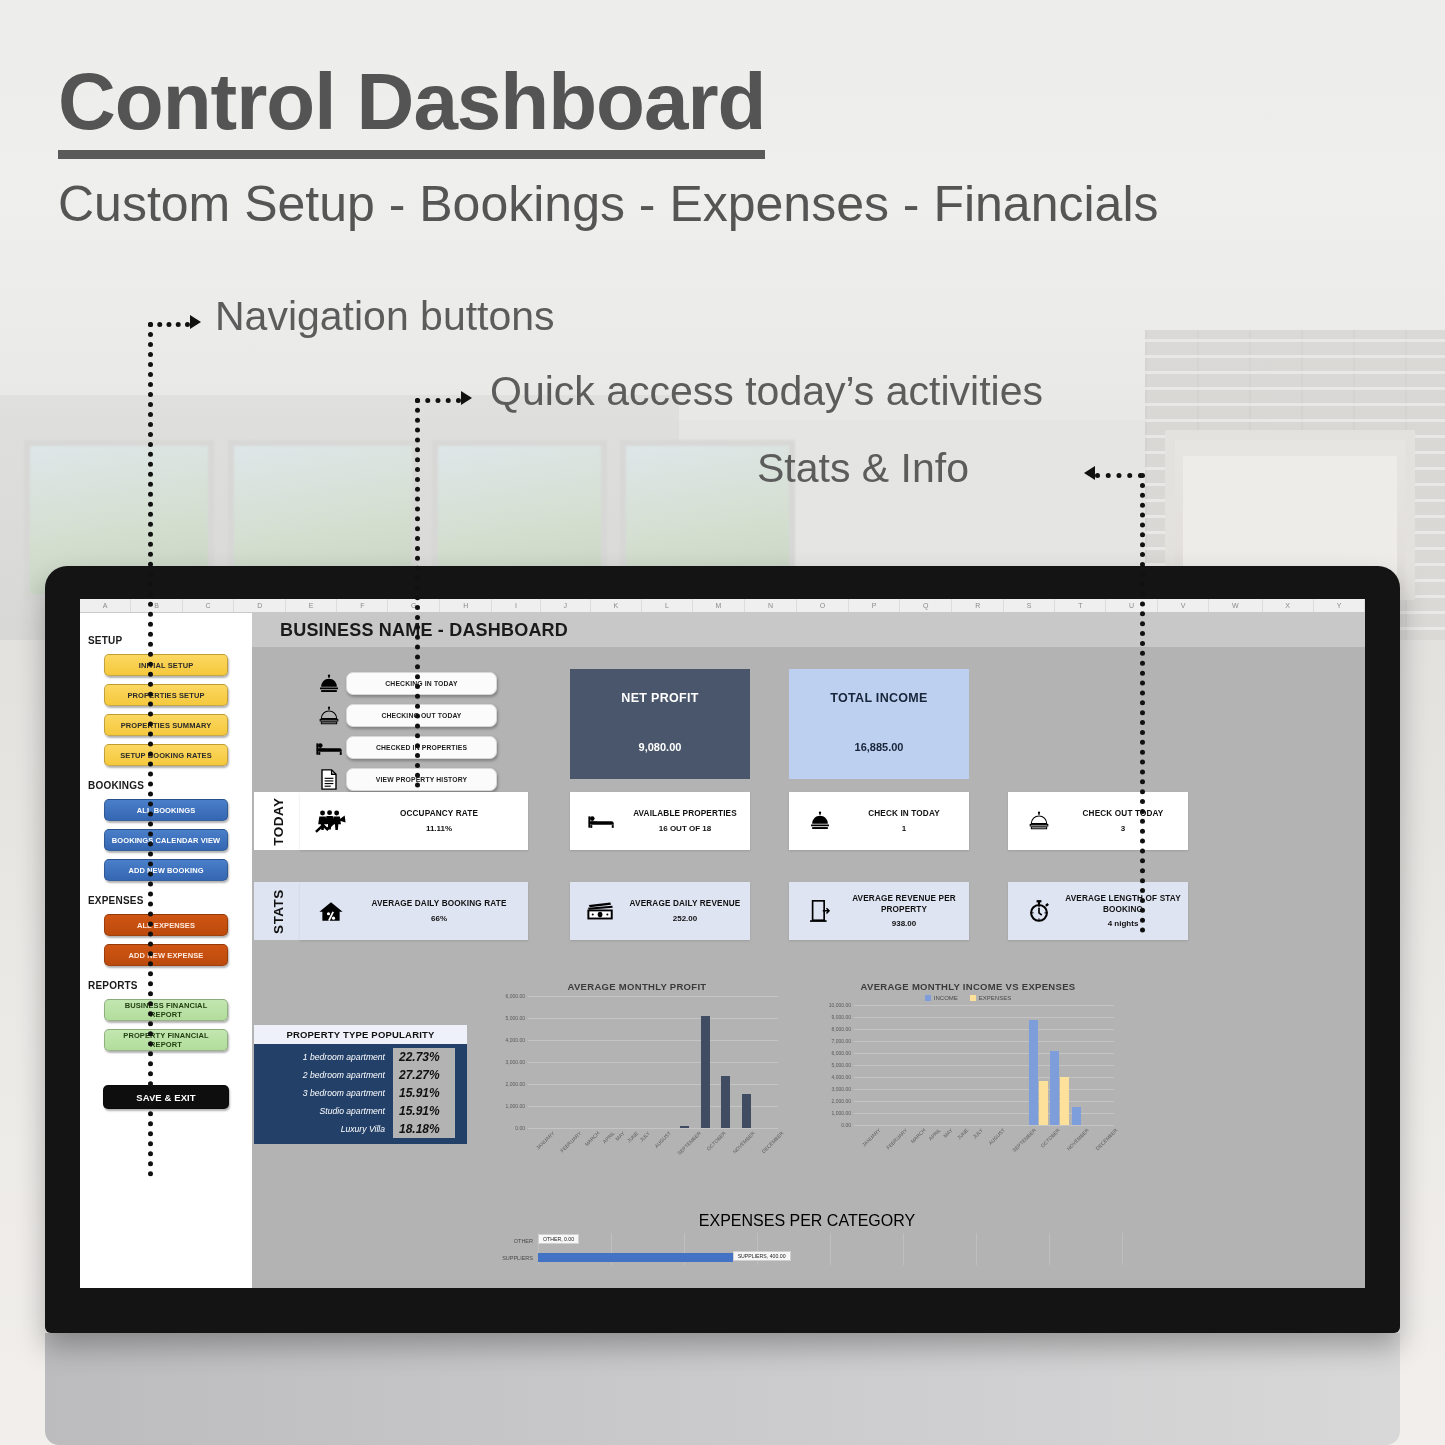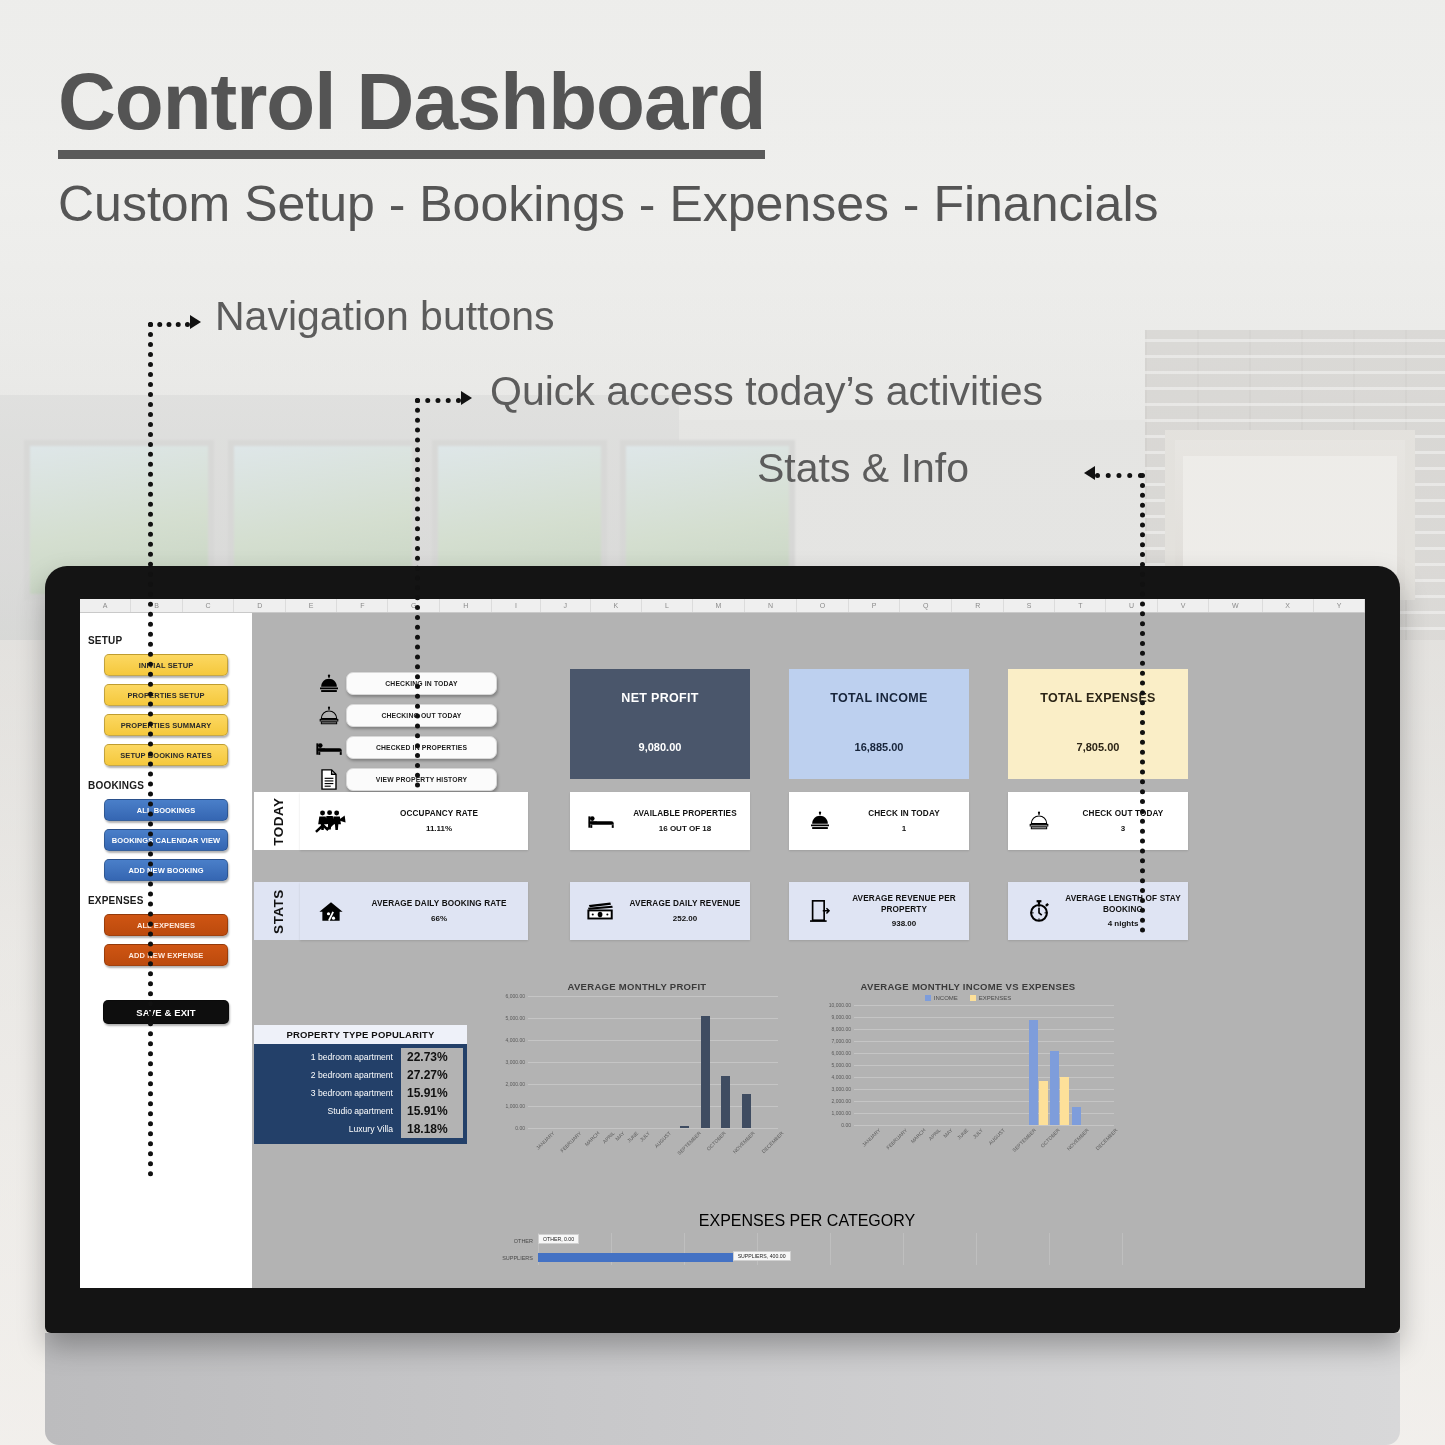--- a/index.html
+++ b/index.html
@@ -185,21 +185,21 @@
   .statcard .sv { font-size:8px; font-weight:bold; color:#111; margin-top:4px; }
   .row-today .statcard { background:#ffffff; }
   .row-stats .statcard { background:#dfe4f3; }
 
   
   .poptbl { position:absolute; left:2px; top:328px; width:213px;margin-top:44px; }
   .poptbl .ph {
     background:#eef1f9; text-align:center; font-size:9.5px; font-weight:bold;
     color:#111; padding:4px 0; letter-spacing:.2px;
   }
-  .poptbl .pbody { background:#234069; padding:4px 4px 6px; }
+  .poptbl .pbody { background:#234069; padding:4px 12px 6px;font-style:italic; }
   .poptbl .prow { display:flex; align-items:center; height:18px; }
   .poptbl .pname { flex:1; text-align:right; padding-right:8px; font-size:8.6px; color:#ffffff; }
   .poptbl .ppct {
     width:62px; background:#b3b3b3; color:#111; font-size:12px; font-weight:bold;
     height:100%; display:flex; align-items:center; padding-left:6px;
   }
 
   
   .chart { position:absolute; }
   .chart .ctitle {
@@ -333,28 +333,37 @@
       <div class="sb-btn sb-blue">ALL BOOKINGS</div>
       <div class="sb-btn sb-blue">BOOKINGS CALENDAR VIEW</div>
       <div class="sb-btn sb-blue">ADD NEW BOOKING</div>
   </div>
   <div class="sb-group">
     <div class="sb-head">EXPENSES</div>
 
       <div class="sb-btn sb-orange">ALL EXPENSES</div>
       <div class="sb-btn sb-orange">ADD NEW EXPENSE</div>
   </div>
+  <div class="sb-group">
+    <div class="sb-head">REPORTS</div>
+
+      <div class="sb-btn sb-green">BUSINESS FINANCIAL REPORT</div>
+      <div class="sb-btn sb-green">PROPERTY FINANCIAL REPORT</div>
+  </div>
           </div>
         <div class="sb-save-wrap">
           <div class="sb-btn sb-black">SAVE &amp; EXIT</div>
         </div>
       </div>
 
       <div class="main">
 
+        <div class="title-row">
+          <div class="t">BUSINESS NAME - DASHBOARD</div>
+        </div>
 
         <div class="content">
 
           <div class="quick" id="quick-access">
   <div class="qrow">
     <div class="qicon">
                   <svg viewBox="0 0 24 24" width="22" height="20">
                     <rect x="11.2" y="2" width="1.6" height="2.6" fill="#000"></rect>
                     <circle cx="12" cy="2" r="1.4" fill="#000"></circle>
                     <path d="M2.6 15.2c0-5.2 4.2-9.4 9.4-9.4s9.4 4.2 9.4 9.4z" fill="#000"></path>
@@ -406,24 +415,20 @@
   </div>
             </div>
 
           <div class="kpi" id="kpi-profit">
             <div class="lab">NET PROFIT</div>
             <div class="val">9,080.00</div>
           </div>
           <div class="kpi" id="kpi-income">
             <div class="lab">TOTAL INCOME</div>
             <div class="val">16,885.00</div>
-          </div>
-          <div class="kpi" id="kpi-expenses">
-            <div class="lab">TOTAL EXPENSES</div>
-            <div class="val">7,805.00</div>
           </div>
 
           <div class="rowlab" id="lab-today">
             <span>TODAY</span>
           </div>
           <div class="row-today" id="row-today">
     <div class="statcard" style="left:48px; top:139px; width:228px;">
       <div class="si">
                   <svg viewBox="0 0 34 26" width="32" height="25">
                     <g fill="#000">

